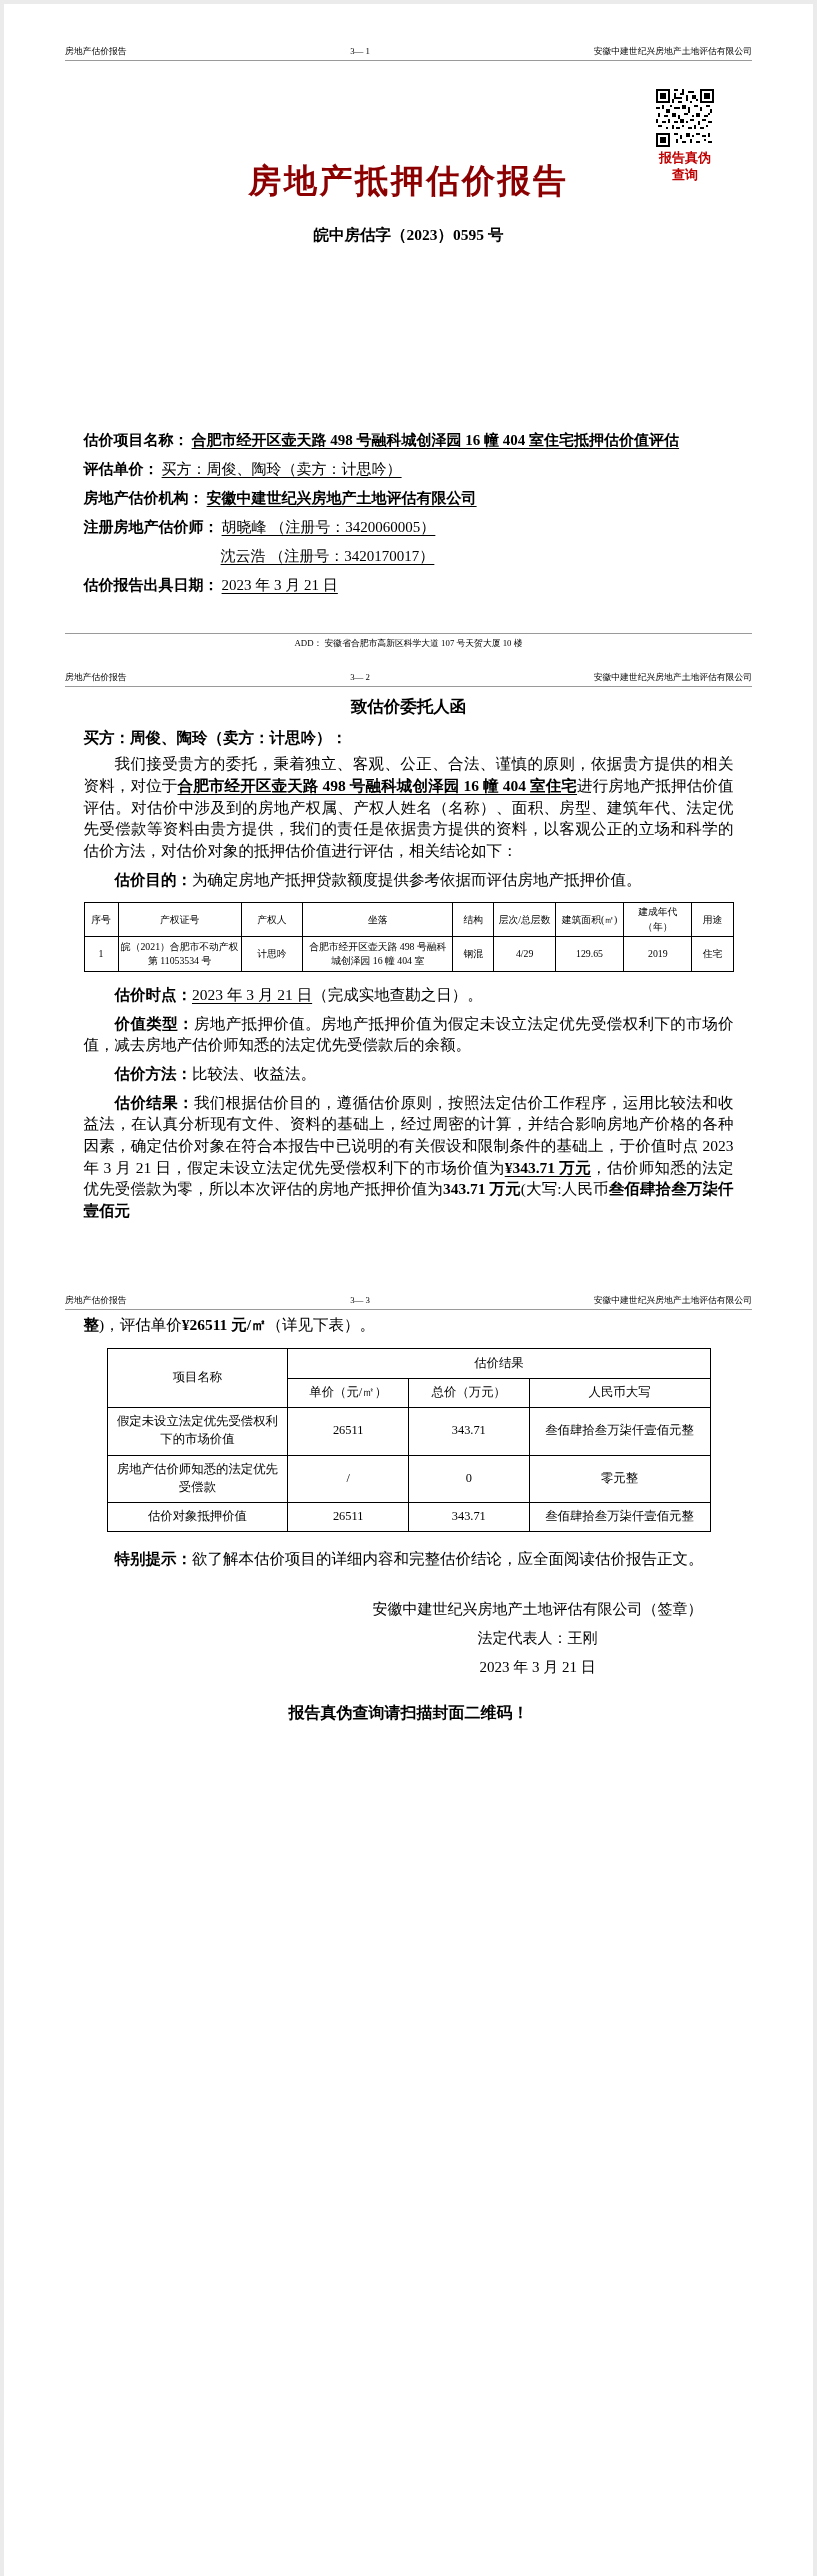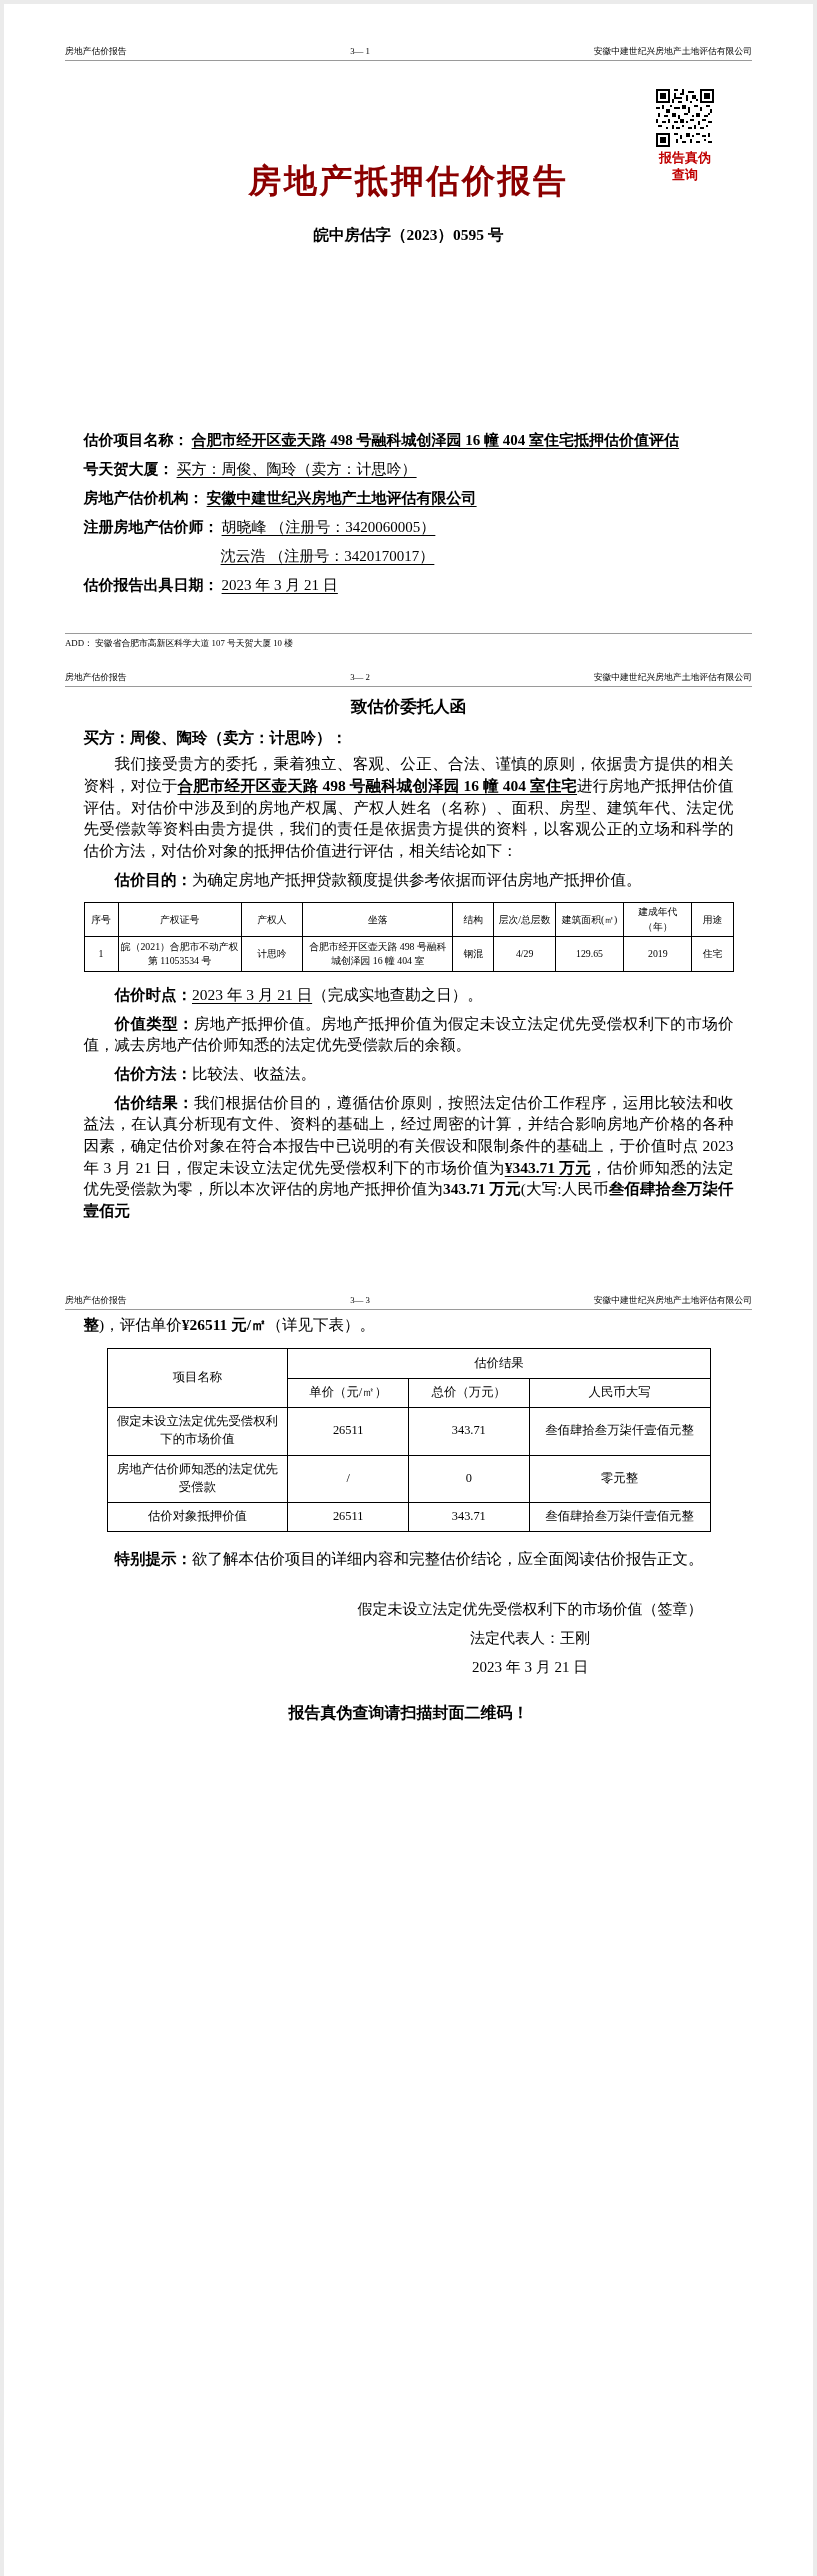--- a/index.html
+++ b/index.html
@@ -37,20 +37,21 @@
     line-height:1.4;
     border-bottom:0.5px solid #9a9a9a;
     padding-bottom:2.6px;
   }
   .page-foot{
     margin-top:auto;
     border-top:0.5px solid #9a9a9a;
     padding:3.6px 0 7.2px;
     font-size:8.8px;
     line-height:1.55;
+    text-align:center;
   }
   .content{
     padding:0 18.5px;
     display:flex;
     flex-direction:column;
     justify-content:space-between;
   }
 
   
   .qr-wrap{
@@ -257,21 +258,21 @@
     </div>
 
     <div class="cover-title">房地产抵押估价报告</div>
     <div class="doc-no">皖中房估字（2023）0595 号</div>
 
     <div class="cover-fields content">
       <div class="field-row">
         <span class="f-label">估价项目名称：</span><span class="f-value bold underline">合肥市经开区壶天路 498 号融科城创泽园 16 幢 404 室住宅抵押估价值评估</span>
       </div>
       <div class="field-row">
-        <span class="f-label">号天贺大厦：</span><span class="f-value underline">买方：周俊、陶玲（卖方：计思吟）</span>
+        <span class="f-label">评估单价：</span><span class="f-value underline">买方：周俊、陶玲（卖方：计思吟）</span>
       </div>
       <div class="field-row">
         <span class="f-label">房地产估价机构：</span><span class="f-value bold underline">安徽中建世纪兴房地产土地评估有限公司</span>
       </div>
       <div class="field-row">
         <span class="f-label">注册房地产估价师：</span><span class="f-value underline">胡晓峰 （注册号：3420060005）</span>
       </div>
       <div class="field-row indent-appraiser">
         <span class="f-value underline">沈云浩 （注册号：3420170017）</span>
       </div>
@@ -396,21 +397,21 @@
             <td>26511</td>
             <td>343.71</td>
             <td>叁佰肆拾叁万柒仟壹佰元整</td>
           </tr>
         </tbody>
       </table>
 
       <p class="para special-note"><span class="bold">特别提示：</span><span>欲了解本估价项目的详细内容和完整估价结论，应全面阅读估价报告正文。</span></p>
 
       <div class="signature">
-        <div>假定未设立法定优先受偿权利下的市场价值（签章）</div>
+        <div>安徽中建世纪兴房地产土地评估有限公司（签章）</div>
         <div>法定代表人：王刚</div>
         <div>2023 年 3 月 21 日</div>
       </div>
 
       <div class="qr-notice">报告真伪查询请扫描封面二维码！</div>
     </div>
 
   </section>
 
 </div>

